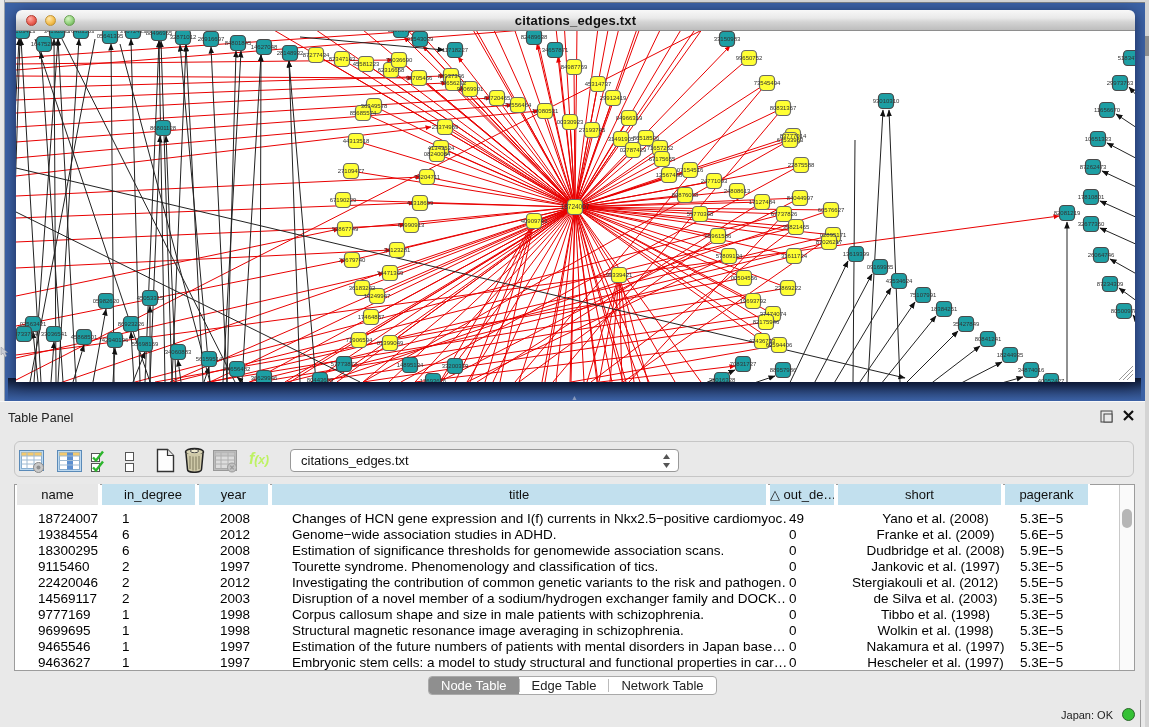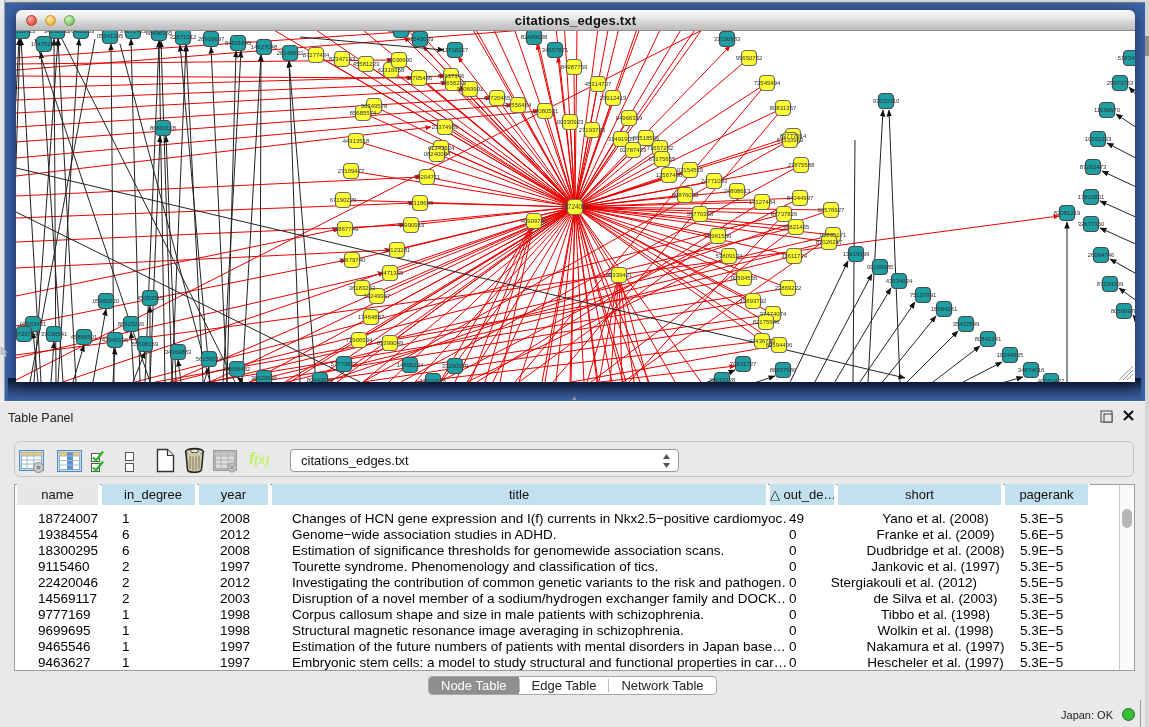--- a/index.html
+++ b/index.html
@@ -708,21 +708,21 @@
     <span style="left:775px">0</span>
     <span style="left:838px;width:167px;text-align:center">Jankovic et al. (1997)</span>
     <span style="left:1006px">5.3E−5</span>
   </div>
 <div class="tr" style="top:574px">
     <span style="left:24px">22420046</span>
     <span style="left:108px">2</span>
     <span style="left:206px">2012</span>
     <span style="left:278px;width:494px;overflow:hidden">Investigating the contribution of common genetic variants to the risk and pathogen…</span>
     <span style="left:775px">0</span>
-    <span style="left:796px;width:167px;text-align:right">Stergiakouli et al. (2012)</span>
+    <span style="left:838px;width:167px;text-align:left">Stergiakouli et al. (2012)</span>
     <span style="left:1006px">5.5E−5</span>
   </div>
 <div class="tr" style="top:590px">
     <span style="left:24px">14569117</span>
     <span style="left:108px">2</span>
     <span style="left:206px">2003</span>
     <span style="left:278px;width:494px;overflow:hidden">Disruption of a novel member of a sodium/hydrogen exchanger family and DOCK…</span>
     <span style="left:775px">0</span>
     <span style="left:838px;width:167px;text-align:center">de Silva et al. (2003)</span>
     <span style="left:1006px">5.3E−5</span>

